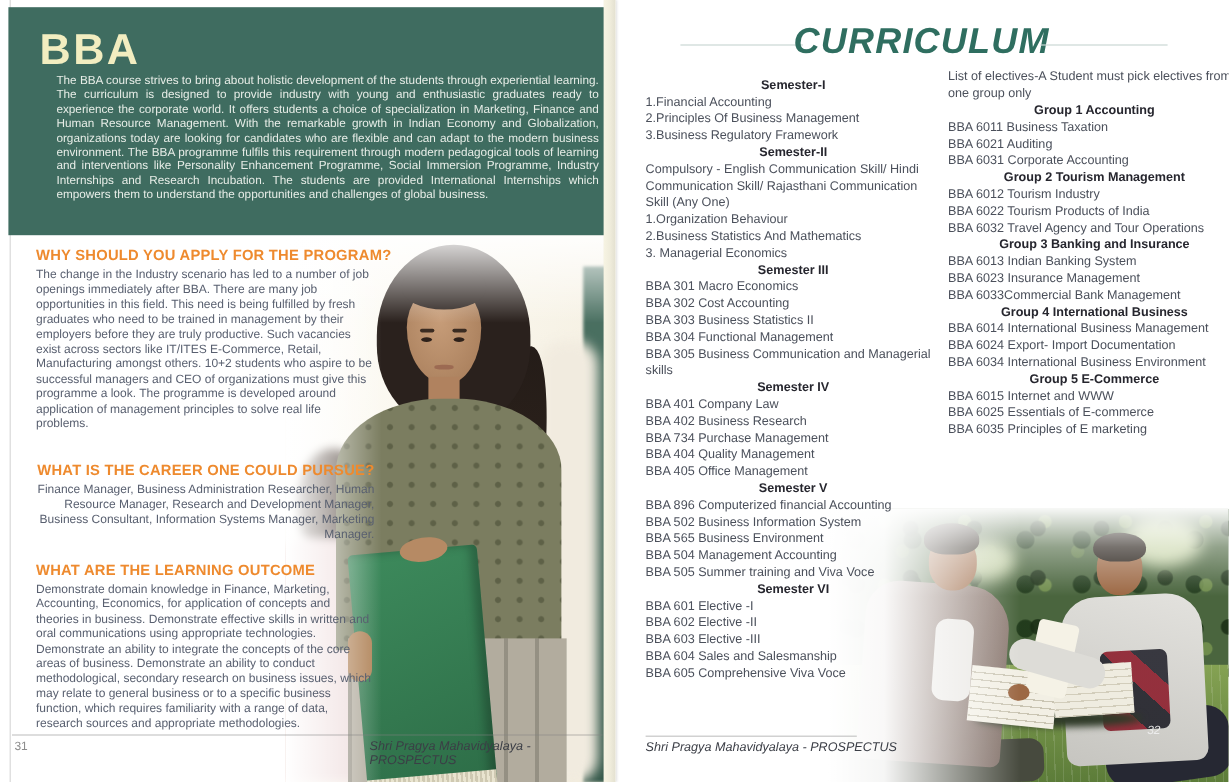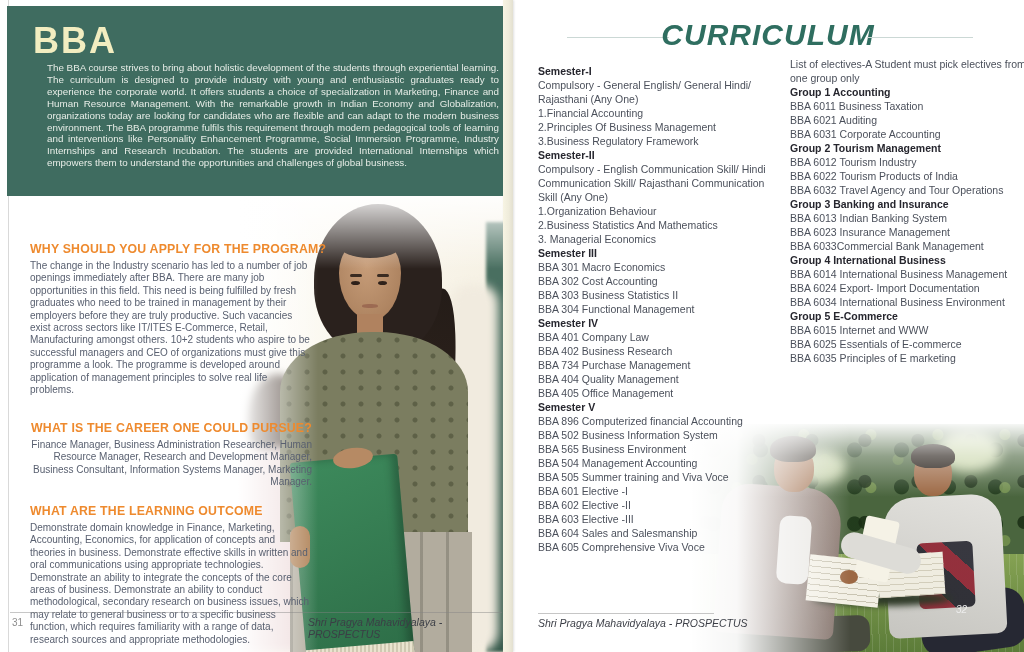--- a/index.html
+++ b/index.html
@@ -9,21 +9,21 @@
   .page-left{left:0;width:512px;}
   .page-right{left:512px;width:512px;}
   .scan-line-left{position:absolute;left:8px;top:0;bottom:0;width:1px;background:#d9d9d9;}
   .gutter{position:absolute;left:503px;top:0;bottom:0;width:10px;background:linear-gradient(90deg,#f7f4e3 0%,#efecdb 55%,#e3e0d0 100%);box-shadow:1px 0 2px rgba(0,0,0,.12);z-index:5;}
 
   
   .teal-box{position:absolute;left:7px;top:6px;width:497px;height:190px;background:#3f6c60;z-index:2;}
   .bba-title{position:absolute;left:26px;top:14px;font-size:36px;font-weight:bold;letter-spacing:2px;color:#f2edc0;}
   .bba-intro{position:absolute;left:24px;top:56px;width:452px;font-size:9.8px;line-height:11.9px;color:#e7ede7;text-align:justify;margin-left:16px;}
 
-  .lsec{position:absolute;left:30px;z-index:3;margin-top:36px;}
+  .lsec{position:absolute;left:30px;z-index:3;}
   .lsec-h{font-size:12.3px;font-weight:bold;color:#ee8a2e;letter-spacing:.2px;}
   .lsec-b{margin-top:4px;width:282px;font-size:10px;line-height:12.4px;color:#596070;}
   .lsec1{top:206px;}
   .lsec2{top:385px;text-align:right;}
   .lsec3{top:468px;}
 
   .lfooter-line{position:absolute;left:10px;top:612px;width:492px;height:1px;background:rgba(130,130,130,.45);z-index:4;}
   .lpagenum{position:absolute;left:12px;top:617px;font-size:10px;color:#8d8d8d;z-index:4;}
   .lfooter-text{position:absolute;left:308px;top:616px;font-size:10.5px;font-style:italic;color:#3b3e46;z-index:4;}
 
@@ -56,21 +56,21 @@
   .lp-fade{position:absolute;inset:0;background:linear-gradient(90deg,#ffffff 0%,rgba(255,255,255,.72) 8%,rgba(255,255,255,0) 30%),linear-gradient(180deg,rgba(255,255,255,.9) 0%,rgba(255,255,255,0) 16%);}
 
   
   .cur-title{position:absolute;left:0;top:18px;width:512px;text-align:center;font-size:30px;font-weight:bold;letter-spacing:1px;color:#2f6e60;font-style:italic;}
   .cur-line{position:absolute;top:37px;height:1px;background:#cbd8d5;}
   .cur-line-l{left:55px;width:102px;}
   .cur-line-r{left:355px;width:106px;}
 
   .col1{position:absolute;left:26px;top:64px;width:246px;z-index:3;}
   .col2{position:absolute;left:278px;top:57px;width:244px;z-index:3;}
-  .sem-h,.grp-h{font-size:10.5px;line-height:14px;font-weight:bold;color:#26262e;}
+  .sem-h,.grp-h{font-size:10.5px;line-height:14px;font-weight:bold;color:#26262e;text-align:center;}
   .item{font-size:10.5px;line-height:14px;color:#4b505b;}
   .note{font-size:10.5px;line-height:14px;color:#4b505b;}
 
   .rfooter-line{position:absolute;left:26px;top:613px;width:176px;height:1px;background:#c6c6c6;z-index:4;}
   .rfooter-text{position:absolute;left:26px;top:617px;font-size:10.5px;font-style:italic;color:#3b3e46;z-index:4;}
   .rpagenum{position:absolute;left:444px;top:604px;font-size:10px;color:#ececec;z-index:4;font-style:italic;}
 
   
   .rphoto{position:absolute;left:178px;top:424px;width:334px;height:228px;overflow:hidden;z-index:1;}
   .rp-hedge{position:absolute;left:0;top:0;width:100%;height:140px;background-color:#4a653e;
@@ -191,56 +191,57 @@
       <div class="rp-fade"></div>
     </div>
 
     <div class="cur-line cur-line-l"></div>
     <div class="cur-title">CURRICULUM</div>
     <div class="cur-line cur-line-r"></div>
 
     <div class="col1">
       <div>
         <div class="sem-h">Semester-I</div>
-        <div class="item">Compulsory - General English/ General Hindi/ Rajasthani (Any One)</div>
         <div class="item">1.Financial Accounting</div>
         <div class="item">2.Principles Of Business Management</div>
         <div class="item">3.Business Regulatory Framework</div>
       </div>
       <div>
         <div class="sem-h">Semester-II</div>
         <div class="item">Compulsory - English Communication Skill/ Hindi Communication Skill/ Rajasthani Communication Skill (Any One)</div>
         <div class="item">1.Organization Behaviour</div>
         <div class="item">2.Business Statistics And Mathematics</div>
         <div class="item">3. Managerial Economics</div>
       </div>
       <div>
         <div class="sem-h">Semester III</div>
         <div class="item">BBA 301 Macro Economics</div>
         <div class="item">BBA 302 Cost Accounting</div>
         <div class="item">BBA 303 Business Statistics II</div>
         <div class="item">BBA 304 Functional Management</div>
+        <div class="item">BBA 305 Business Communication and Managerial skills</div>
       </div>
       <div>
         <div class="sem-h">Semester IV</div>
         <div class="item">BBA 401 Company Law</div>
         <div class="item">BBA 402 Business Research</div>
         <div class="item">BBA 734 Purchase Management</div>
         <div class="item">BBA 404 Quality Management</div>
         <div class="item">BBA 405 Office Management</div>
       </div>
       <div>
         <div class="sem-h">Semester V</div>
         <div class="item">BBA 896 Computerized financial Accounting</div>
         <div class="item">BBA 502 Business Information System</div>
         <div class="item">BBA 565 Business Environment</div>
         <div class="item">BBA 504 Management Accounting</div>
         <div class="item">BBA 505  Summer training and Viva Voce</div>
       </div>
       <div>
+        <div class="sem-h">Semester VI</div>
         <div class="item">BBA 601 Elective -I</div>
         <div class="item">BBA 602 Elective -II</div>
         <div class="item">BBA 603 Elective -III</div>
         <div class="item">BBA 604 Sales and Salesmanship</div>
         <div class="item">BBA 605 Comprehensive Viva Voce</div>
       </div>
     </div>
 
     <div class="col2">
       <div class="note">List of electives-A Student must pick electives from one group only</div>

